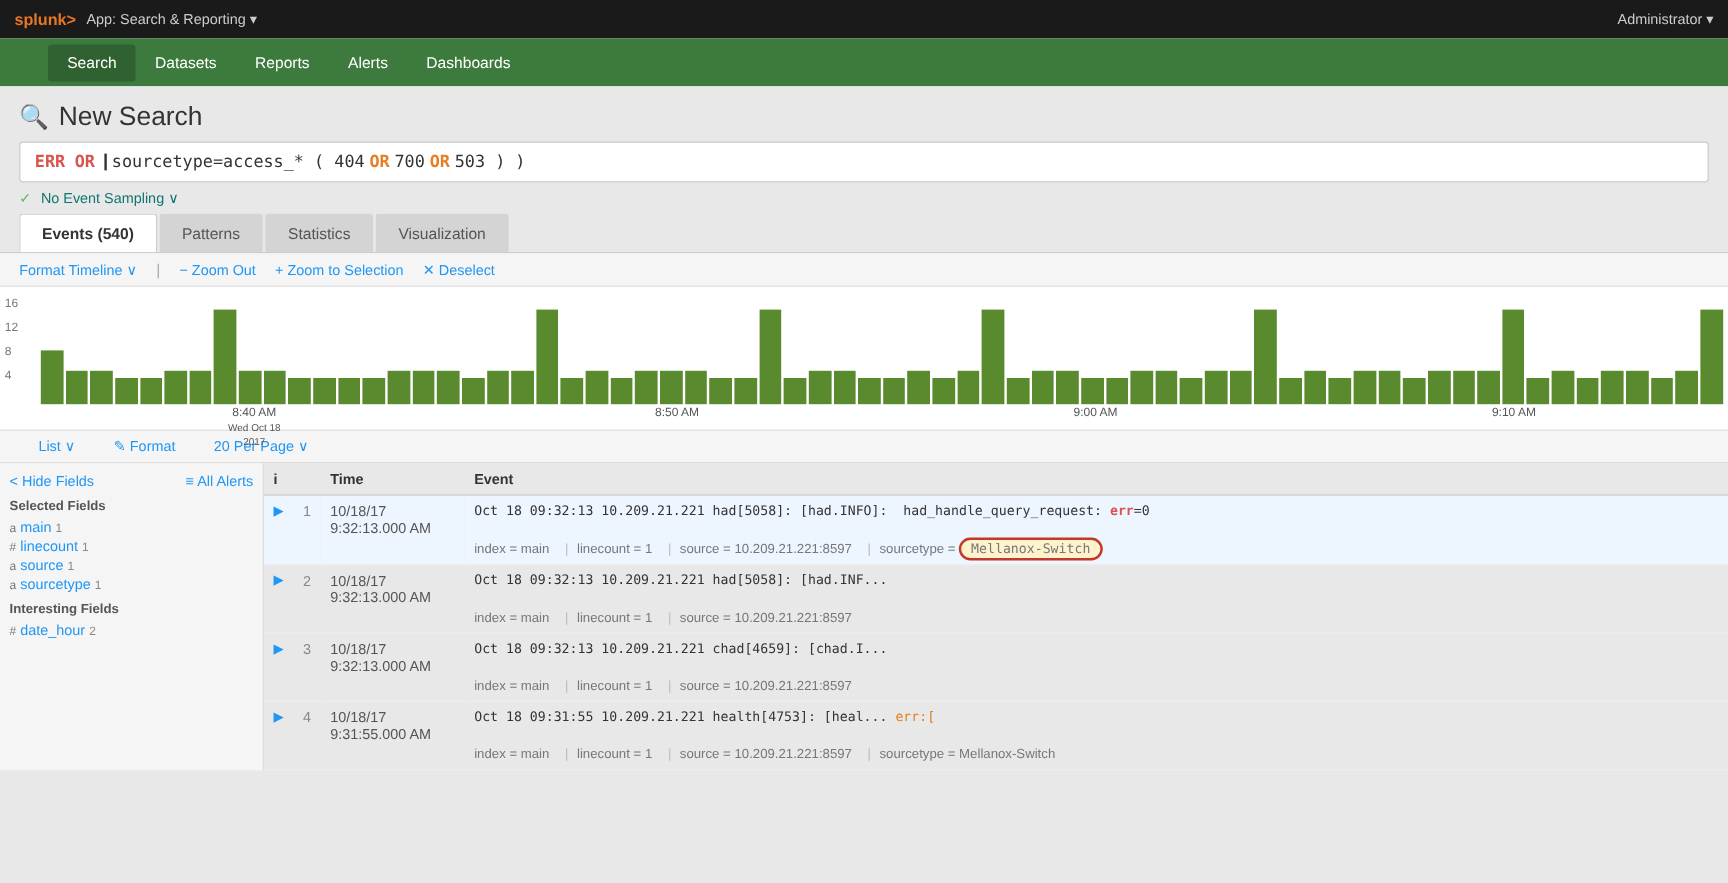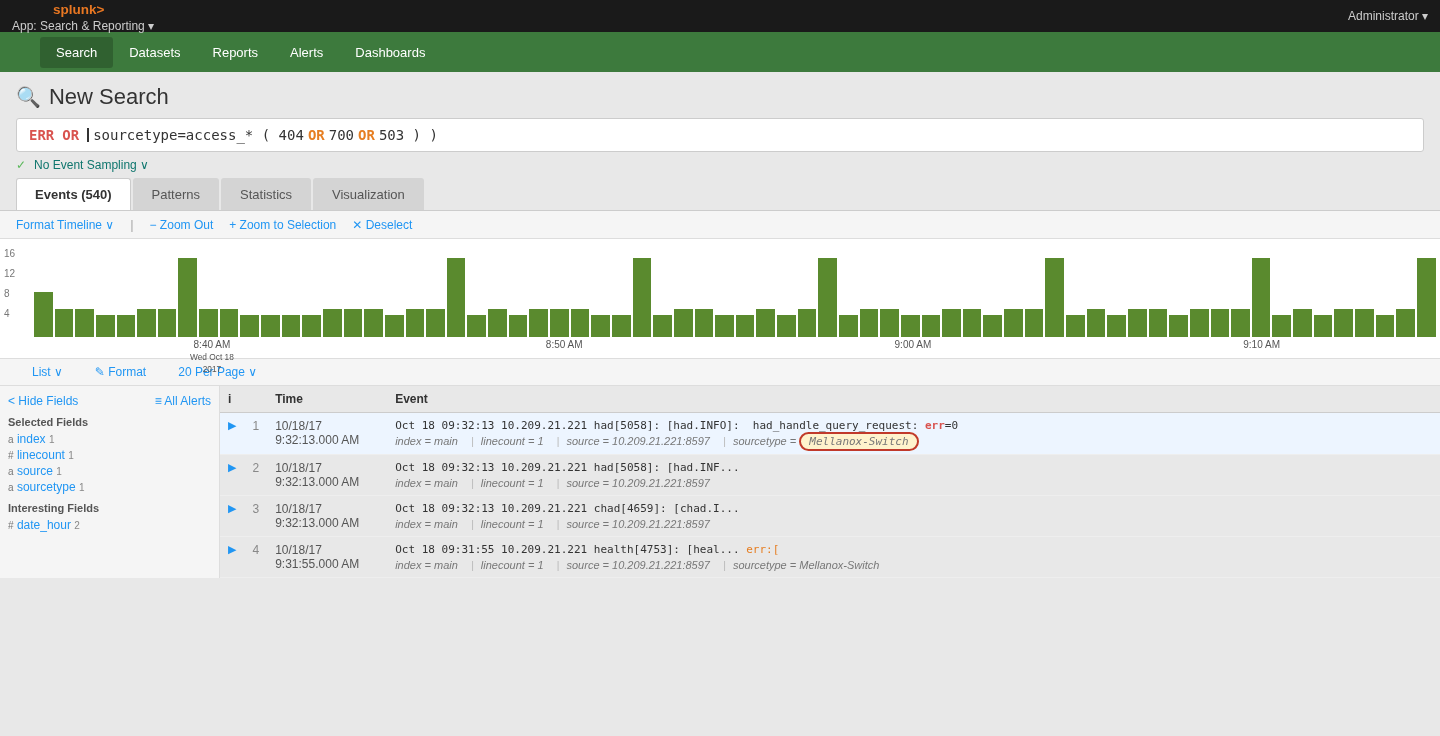--- a/index.html
+++ b/index.html
@@ -7,21 +7,21 @@
 
     
     .top-bar {
       background: #1a1a1a;
       height: 32px;
       display: flex;
       align-items: center;
       padding: 0 12px;
       justify-content: space-between;
     }
-    .top-bar-left { display: flex; align-items: center; gap: 0; flex-direction: column; }
+    .top-bar-left { display: flex; align-items: center; gap: 0; }
     .splunk-logo { display: flex; align-items: center; }
     .splunk-logo svg { width: 60px; height: 20px; }
     .app-name { color: #ccc; font-size: 12px; }
     .top-bar-right { color: #ccc; font-size: 12px; }
 
     
     .nav-bar {
       background: #3d7a3d;
       height: 40px;
       display: flex;
@@ -229,21 +229,21 @@
     }
     .events-table td {
       border-bottom: 1px solid #eee;
       padding: 6px 8px;
       vertical-align: top;
     }
     .events-table tr.selected-row td { background: #edf5ff; }
     .event-expand { color: #2196F3; cursor: pointer; font-size: 11px; }
     .event-time { color: #555; white-space: nowrap; }
     .event-text { font-family: monospace; font-size: 11px; color: #333; }
-    .event-meta { color: #777; font-size: 11px; margin-top: 3px; font-style: italic; }
+    .event-meta { color: #777; font-size: 11px; margin-top: 19px; }
     .event-meta span { margin-right: 6px; }
     .event-meta .meta-sep { color: #bbb; margin: 0 4px; }
     .kw-red-inline { color: #d9534f; font-weight: bold; }
 
     
     .sourcetype-highlight {
       background: #fff3cd;
       border: 2px solid #c0392b;
       border-radius: 12px;
       padding: 1px 8px;
@@ -411,21 +411,21 @@
   <div class="main-area" style="position:relative;">
 
     <div class="fields-sidebar">
       <div class="sidebar-header">
         <a>&lt; Hide Fields</a>
         <a>≡ All Alerts</a>
       </div>
       <div class="fields-section-title">Selected Fields</div>
       <div class="field-item">
         <span class="field-type">a</span>
-        <span class="field-name"> index </span>
+        <span class="field-name"> main </span>
         <span class="field-count">1</span>
       </div>
       <div class="field-item">
         <span class="field-type">#</span>
         <span class="field-name"> linecount </span>
         <span class="field-count">1</span>
       </div>
       <div class="field-item">
         <span class="field-type">a</span>
         <span class="field-name"> source </span>

